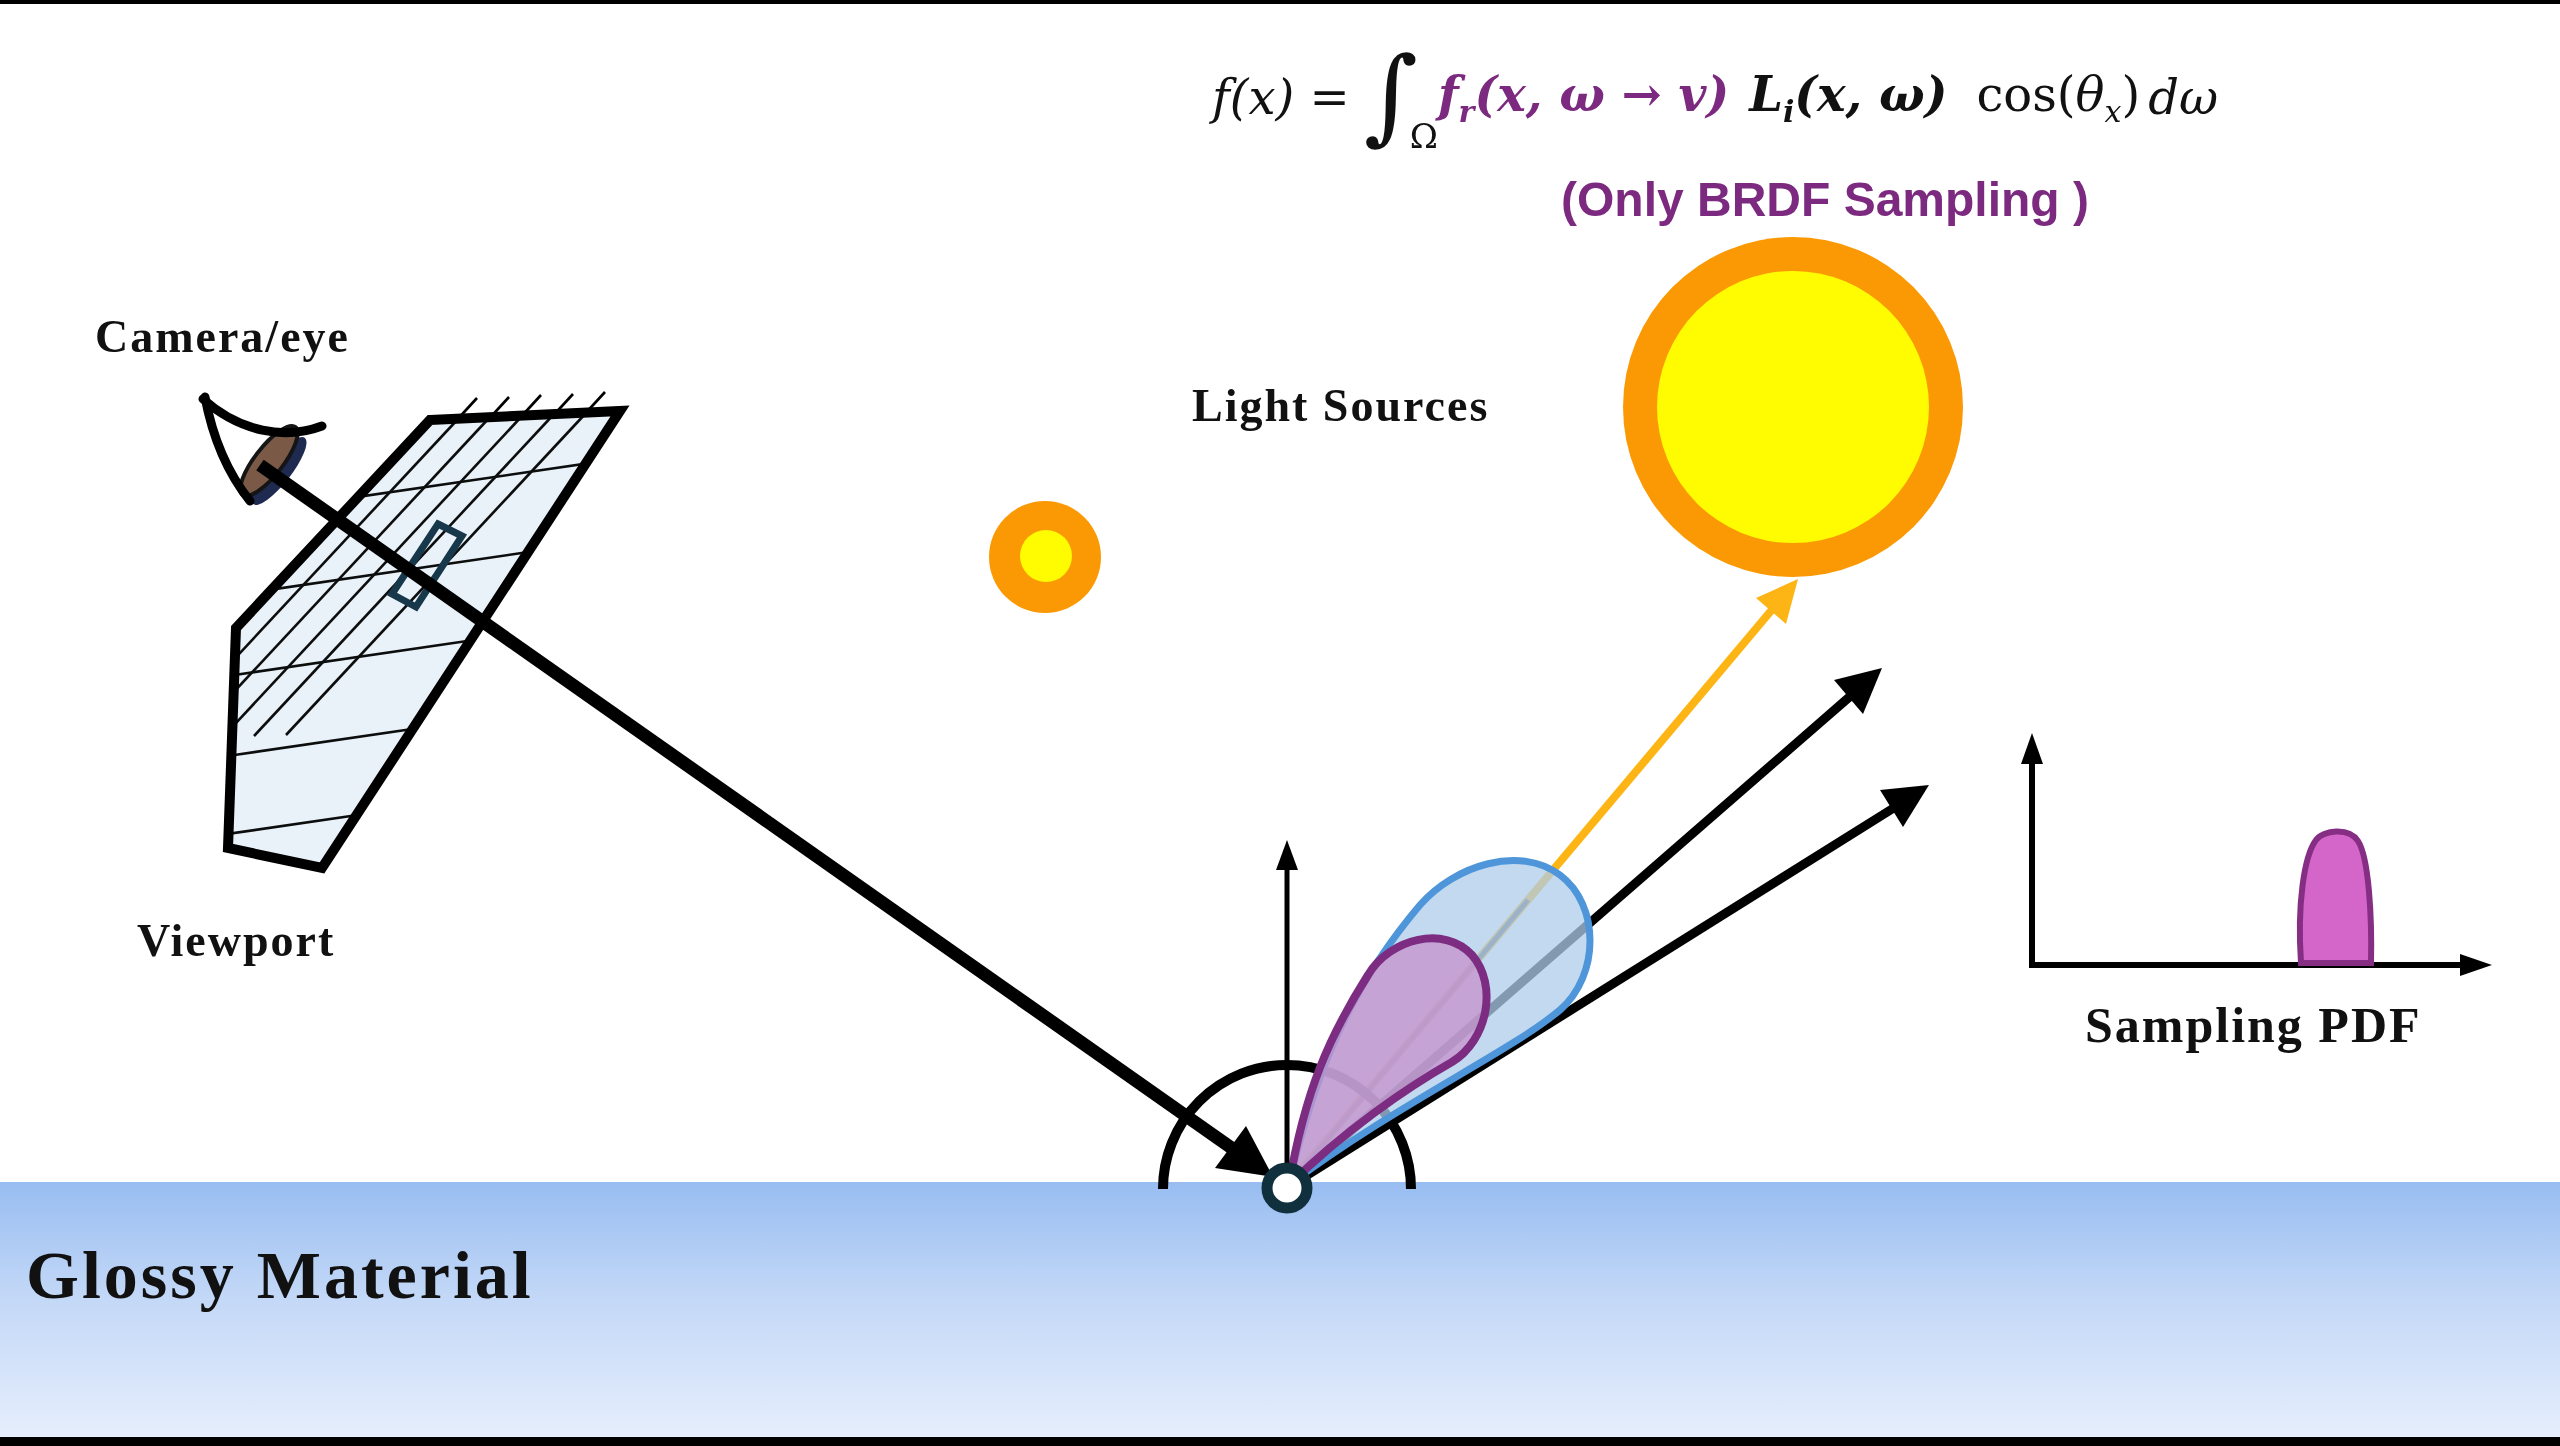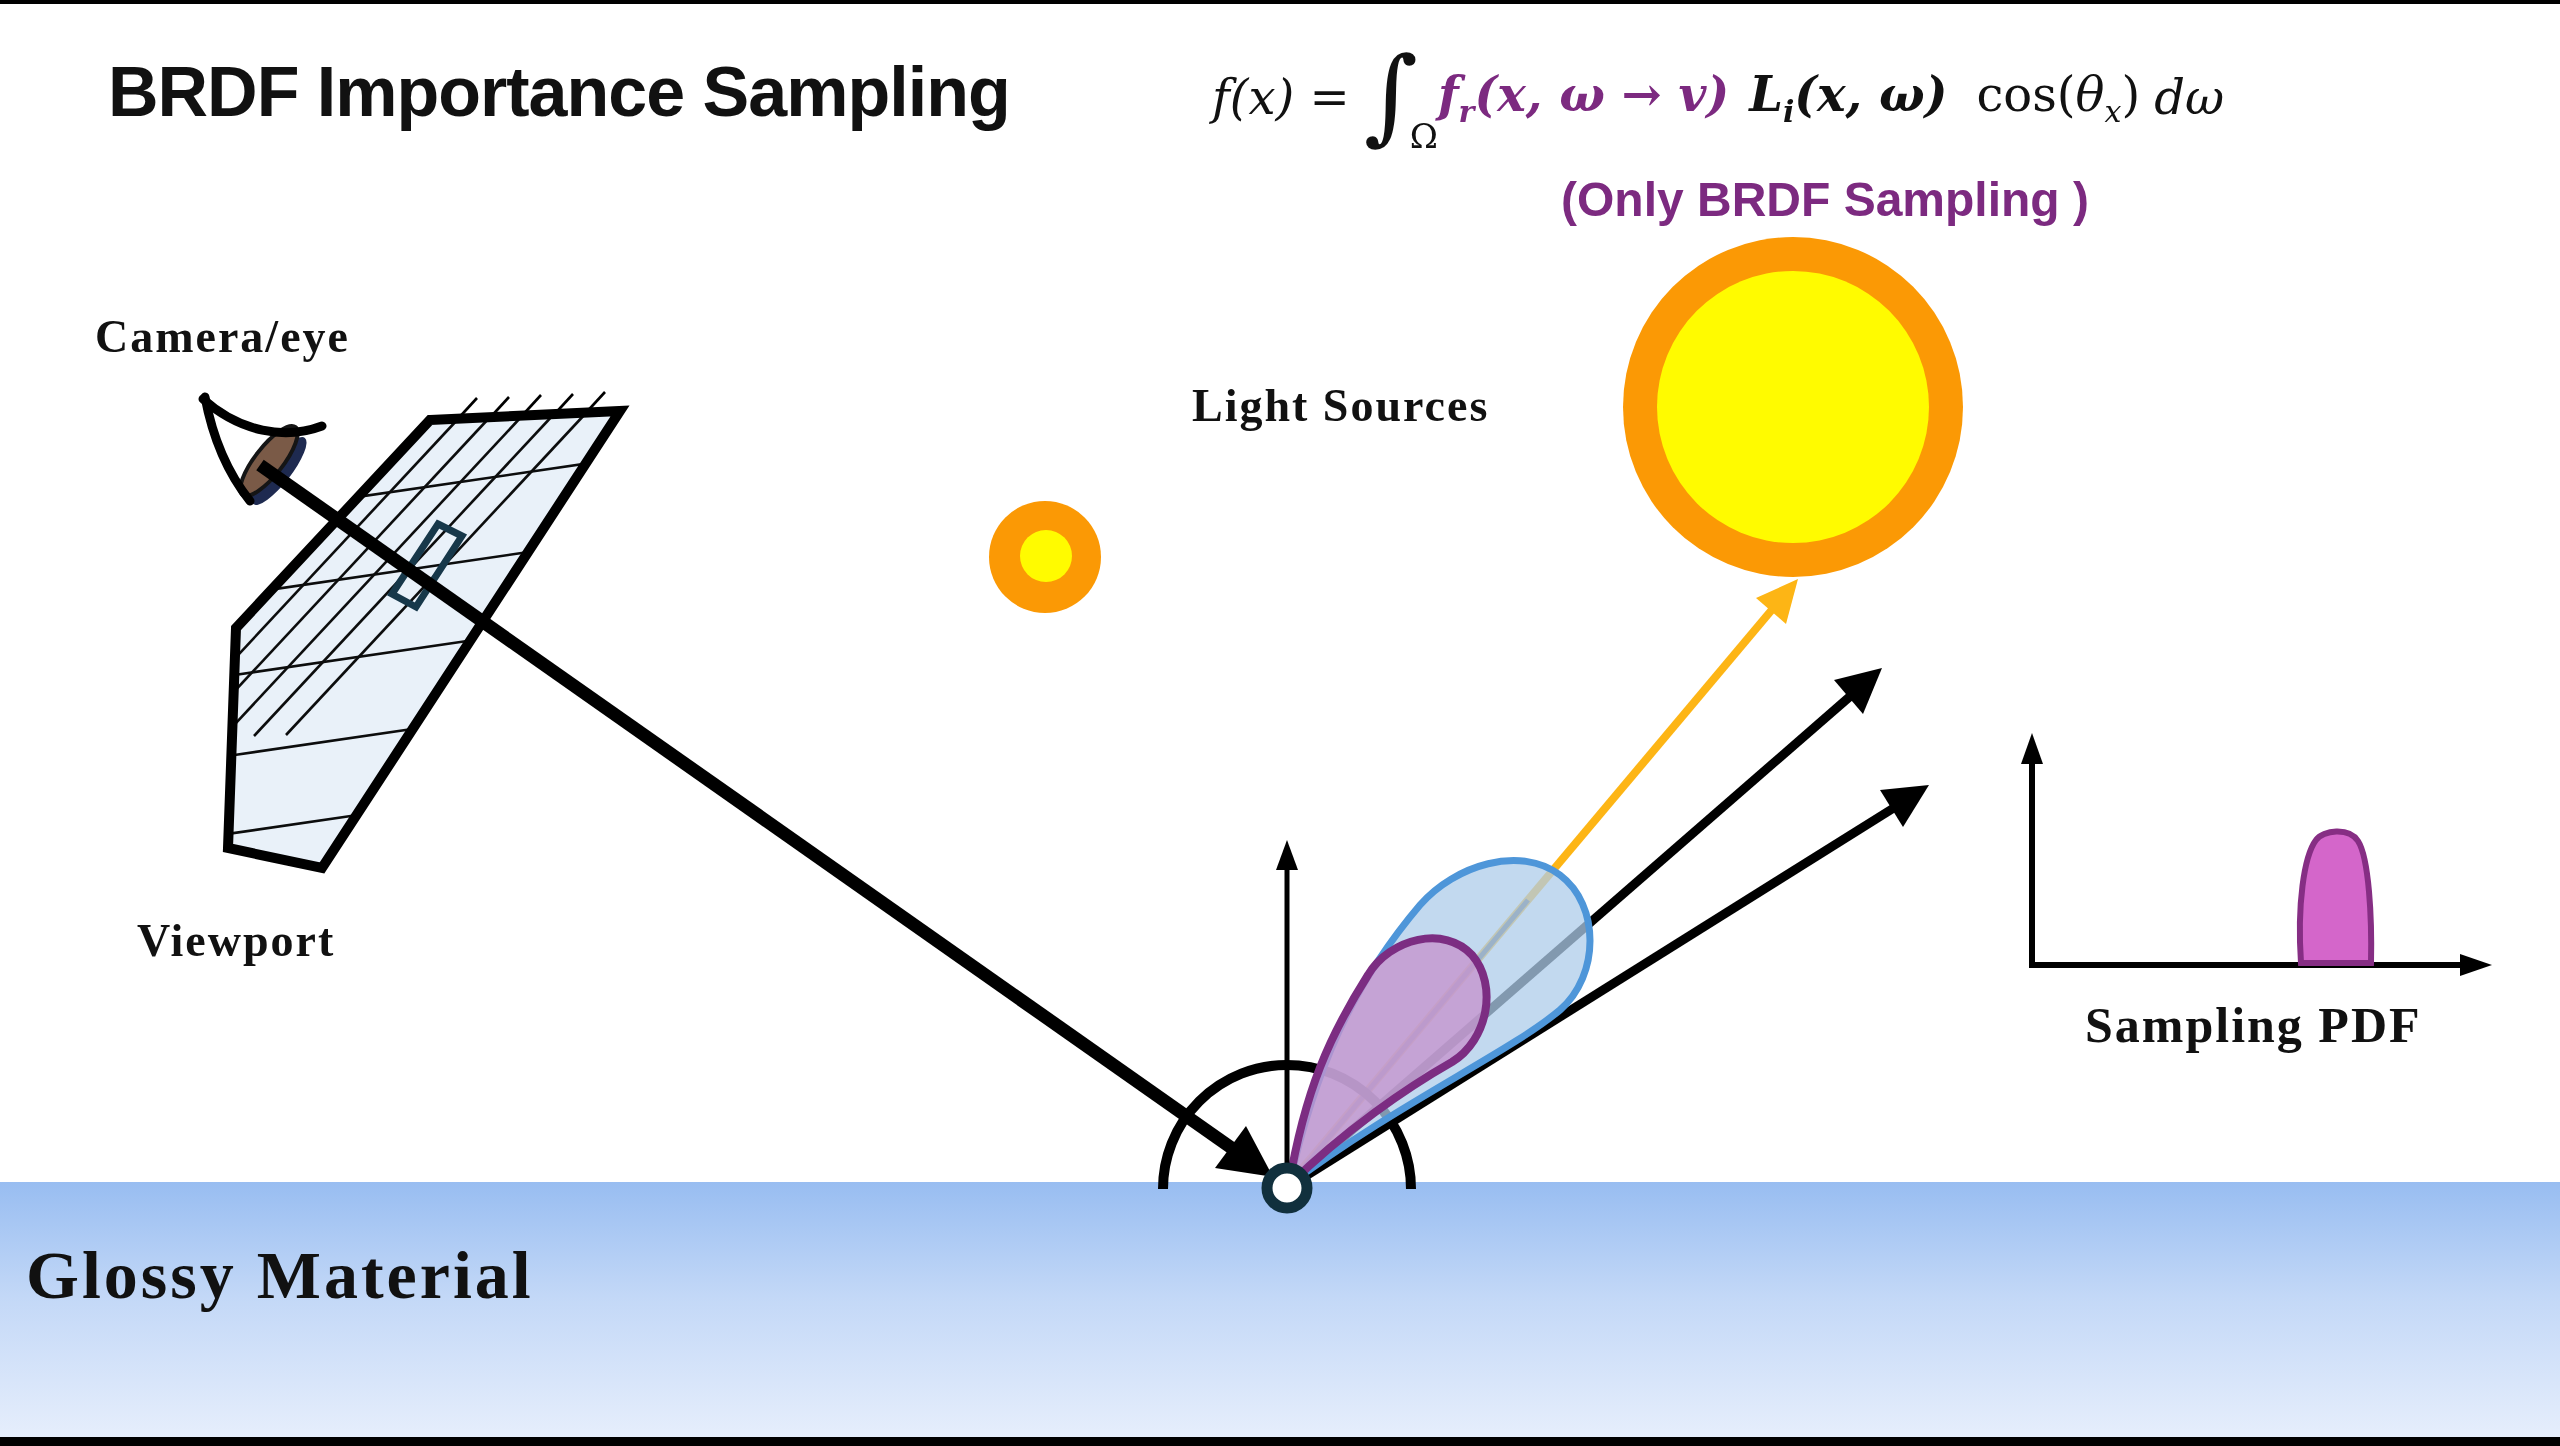--- a/index.html
+++ b/index.html
@@ -11,21 +11,21 @@
               font-weight:bold;font-size:70px;letter-spacing:-1px;color:#111;white-space:nowrap;}
   #formula{position:absolute;left:1212px;top:38px;height:118px;display:flex;align-items:center;
            font-family:"DejaVu Serif","Liberation Serif",serif;font-size:48px;color:#111;white-space:nowrap;}
   #formula .ital{font-style:italic;}
   #formula .int-wrap{position:relative;font-size:104px;line-height:0.85;margin:0 20px 0 14px;top:-2px;}
   #formula .int-sub{position:absolute;right:-20px;bottom:-12px;font-size:34px;font-style:normal;}
   #formula .brdf{color:#7c2a80;font-weight:bold;font-style:italic;}
   #formula .radiance{font-weight:bold;font-style:italic;margin-left:20px;}
   #formula .trig{margin-left:29px;}
   #formula sub{font-size:30px;}
-  #formula .dw{font-style:italic;margin-left:14px;}
+  #formula .dw{font-style:italic;margin-left:8px;}
   #formula-note{position:absolute;left:1530px;top:172px;width:590px;text-align:center;
                 font-family:"Liberation Sans",sans-serif;font-weight:bold;font-size:48px;
                 color:#7c2a80;white-space:nowrap;}
 </style>
 </head>
 <body>
 
 <div id="canvas">
 
 <svg id="scene-svg" width="2560" height="1446" viewBox="0 0 2560 1446">
@@ -137,21 +137,20 @@
              C 2369,858 2372,918 2371,963 Z" fill="#d466ca" stroke="#862e84" stroke-width="6"></path>
   </g>
 
   <text x="95" y="352" font-size="46" letter-spacing="2" class="serif-label">Camera/eye</text>
   <text x="137" y="956" font-size="46" letter-spacing="2" class="serif-label">Viewport</text>
   <text x="1192" y="421" font-size="46" letter-spacing="2" class="serif-label">Light Sources</text>
   <text x="2085" y="1042" font-size="50" letter-spacing="2" class="serif-label">Sampling PDF</text>
   <text x="26" y="1298" font-size="68" letter-spacing="3" class="serif-label">Glossy Material</text>
 </svg>
 
-<div id="page-title">BRDF Importance Sampling</div>
 
 <div id="formula">
   <span class="ital">f(x) =</span>
   <span class="int-wrap">
     <span>∫</span>
     <span class="int-sub">Ω</span>
   </span>
   <span class="brdf">
     <span>f</span><sub>r</sub><span>(x, ω → v)</span>
   </span>

